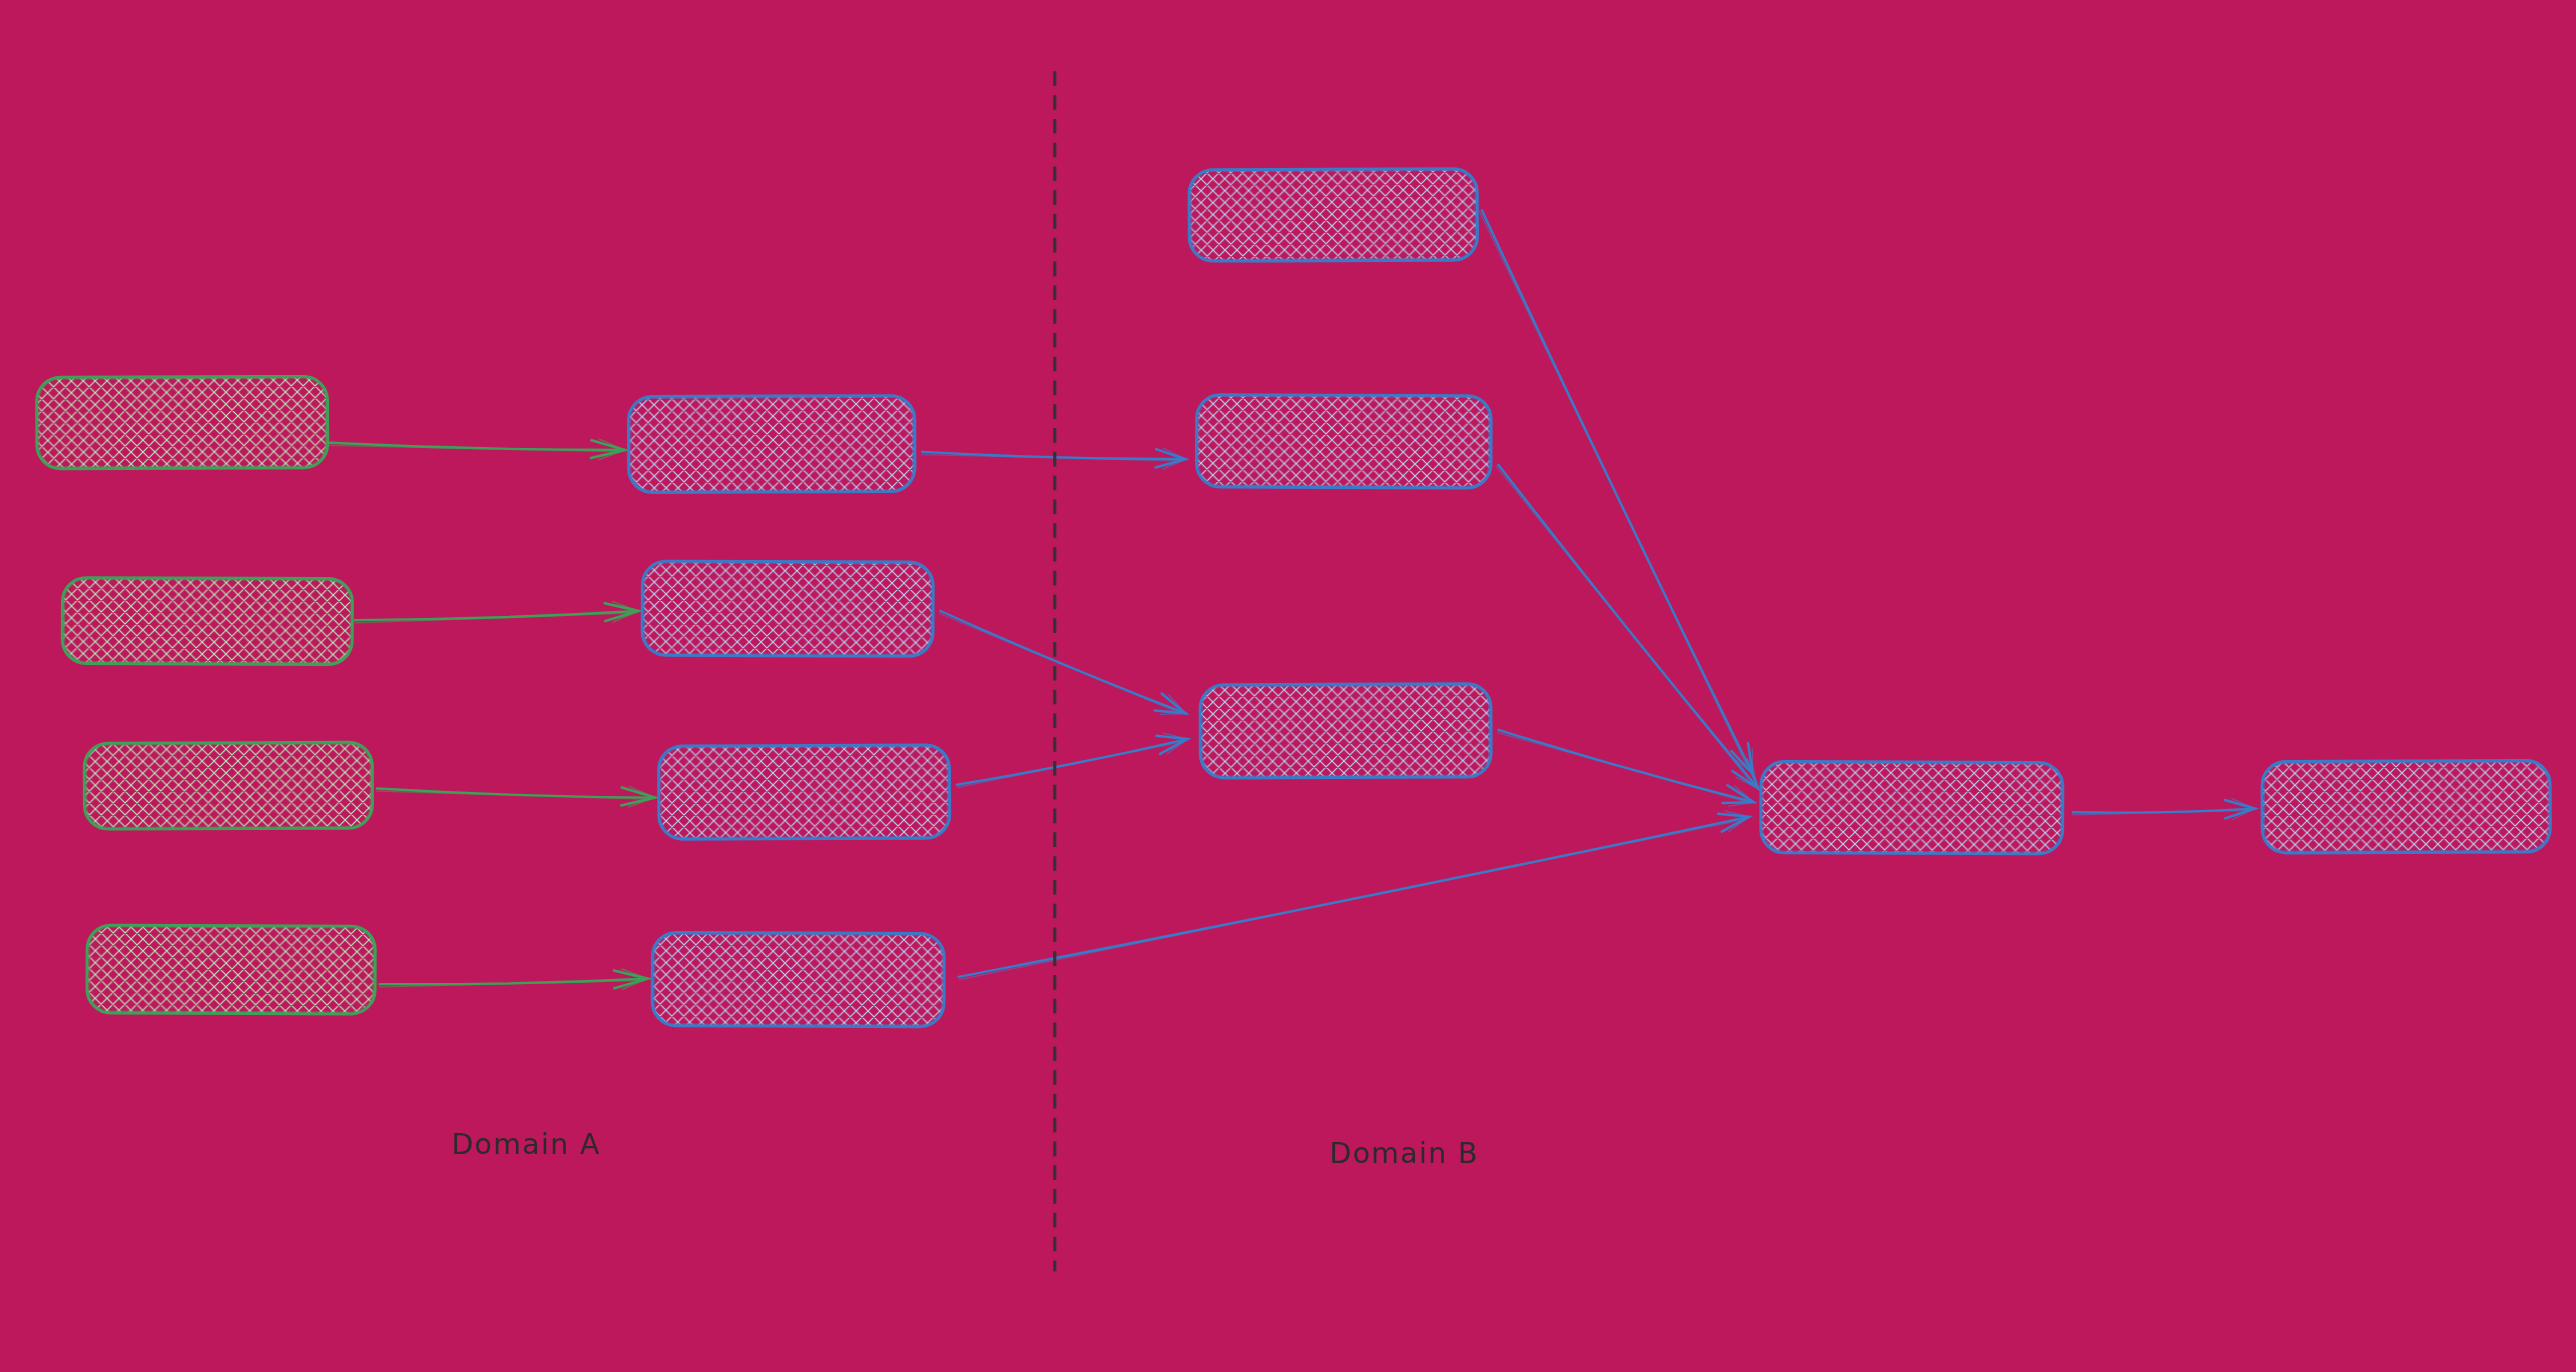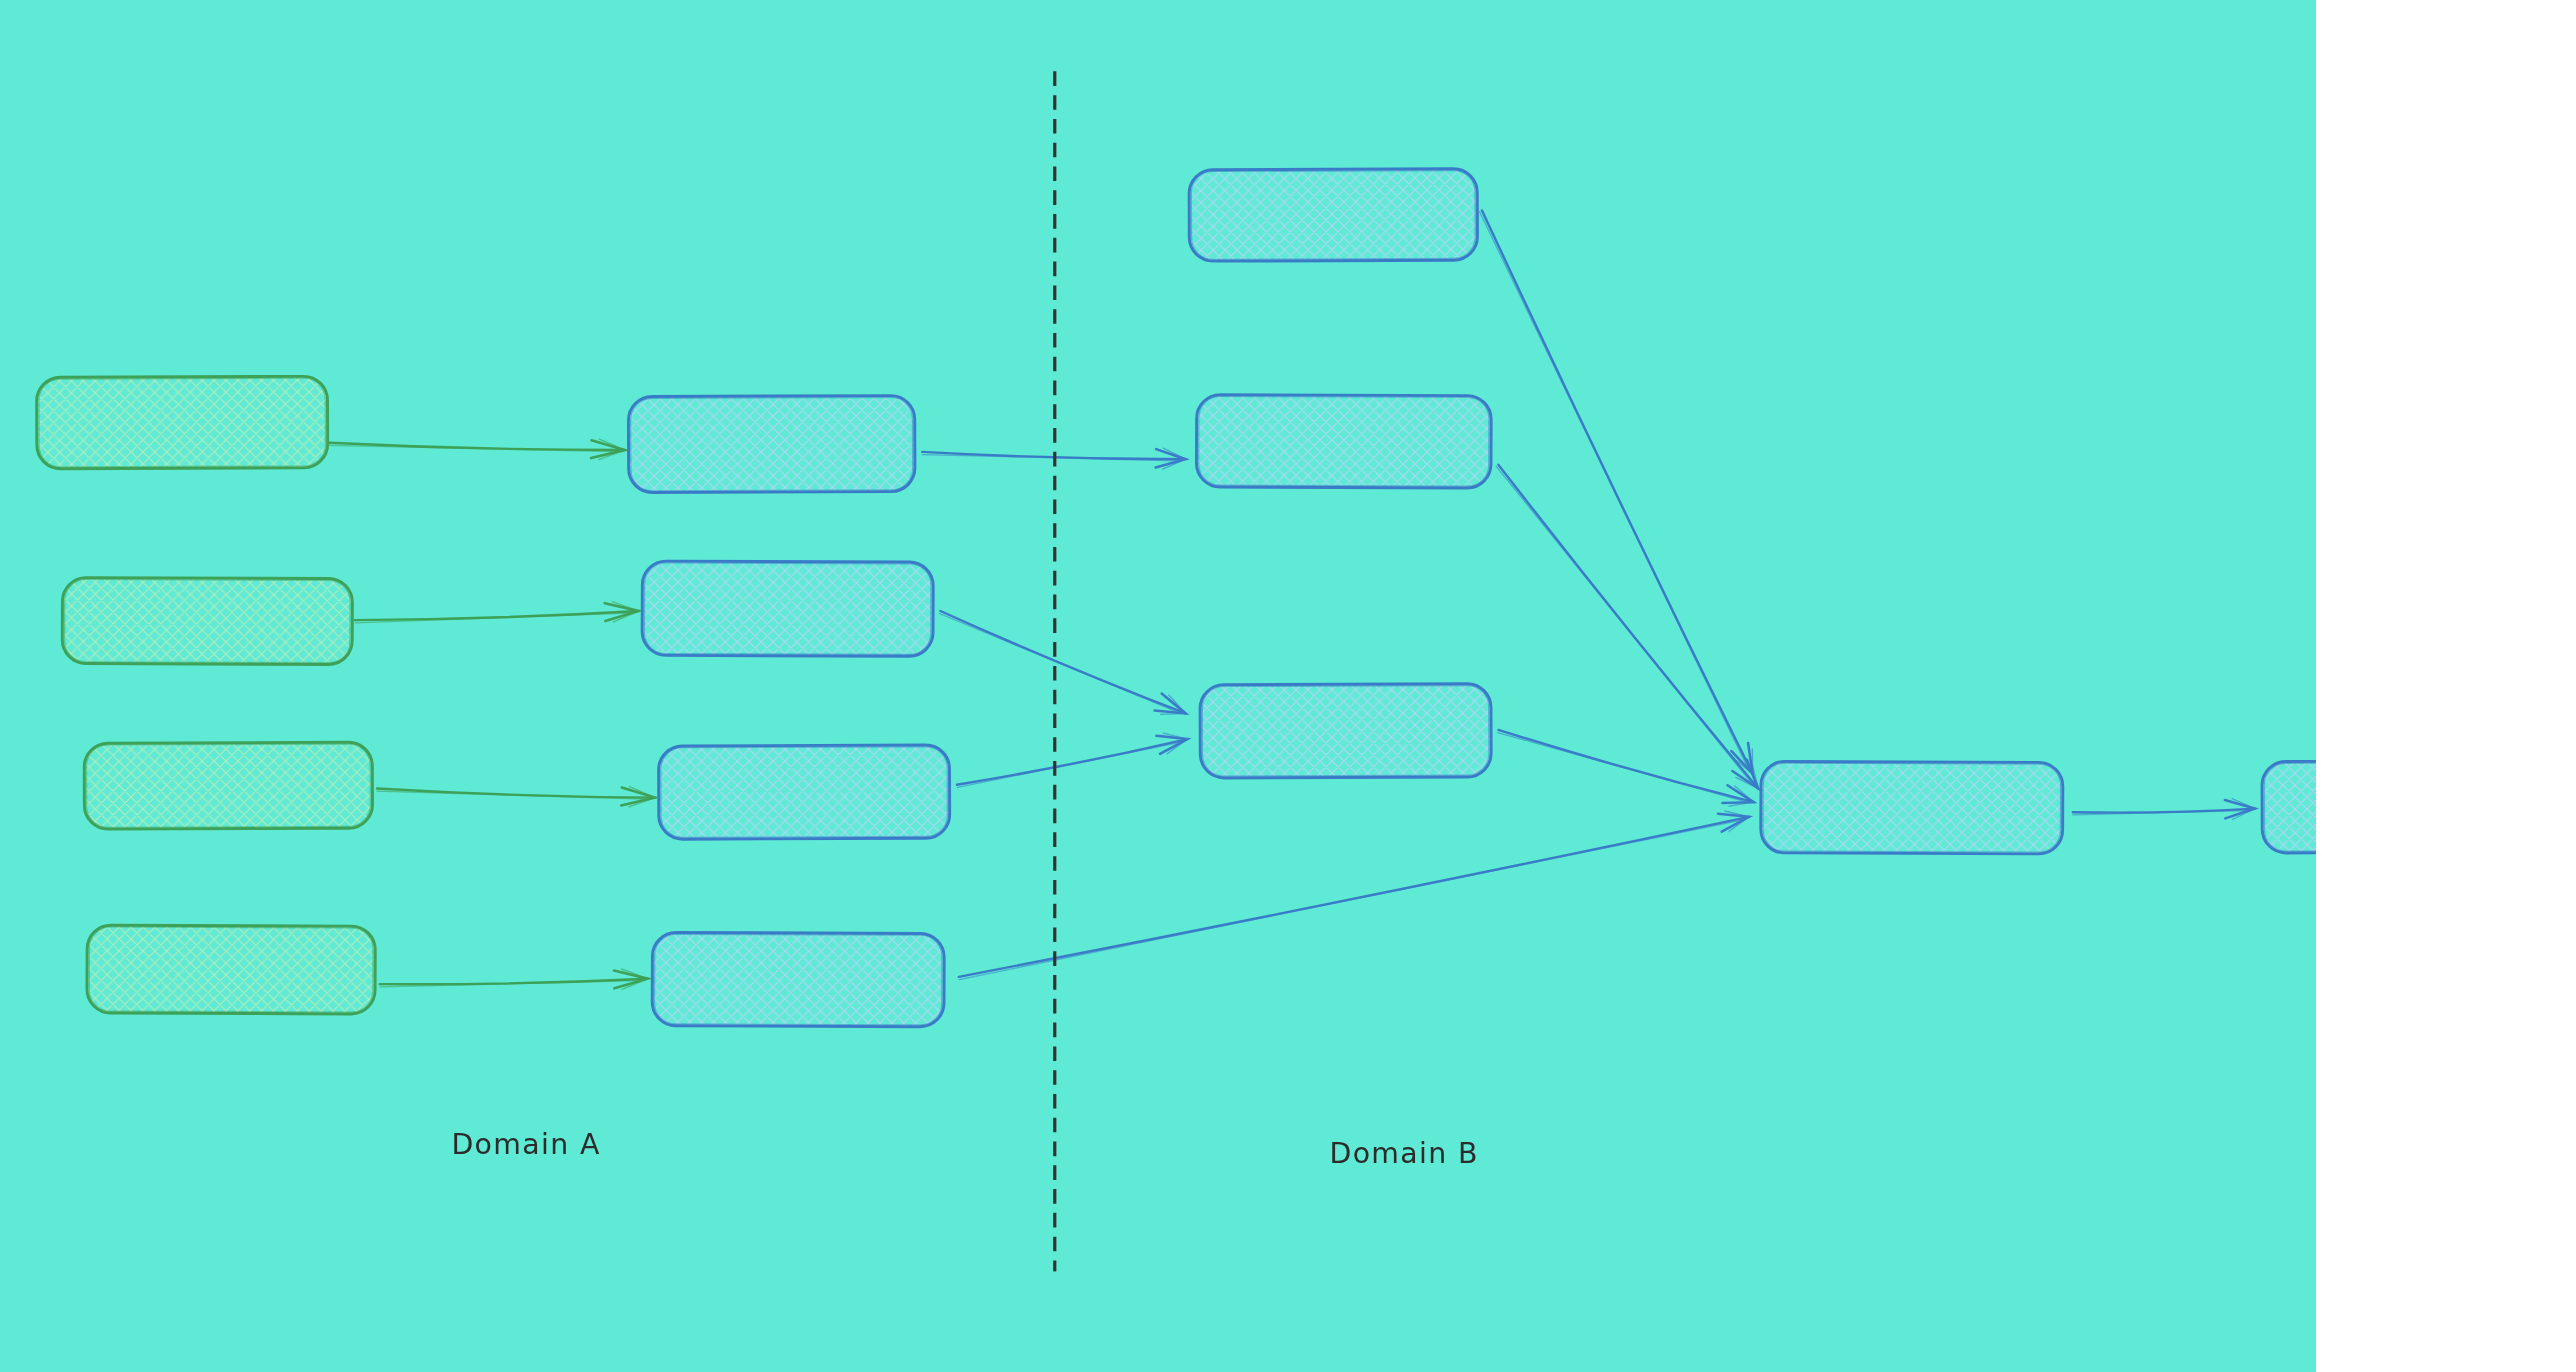--- a/index.html
+++ b/index.html
@@ -1,16 +1,16 @@
 <!DOCTYPE html>
 <html style="font-size:14.6px"><head>
 <meta charset="utf-8">
 <style>
   html,body{margin:0;padding:0;background:#ffffff;}
-  .stage{position:relative;width:2316px;height:1372px;overflow:hidden;background:#5eead4;}
+  .stage{position:relative;width:2576px;height:1372px;overflow:hidden;background:#be185d;}
   svg{position:absolute;left:0;top:0;}
   .domain-label{
     font-family:"DejaVu Sans",sans-serif;
     font-size:31px;
     font-weight:500;
     letter-spacing:1.5px;
     fill:#2b2b2b;
   }
 </style>
 </head>

